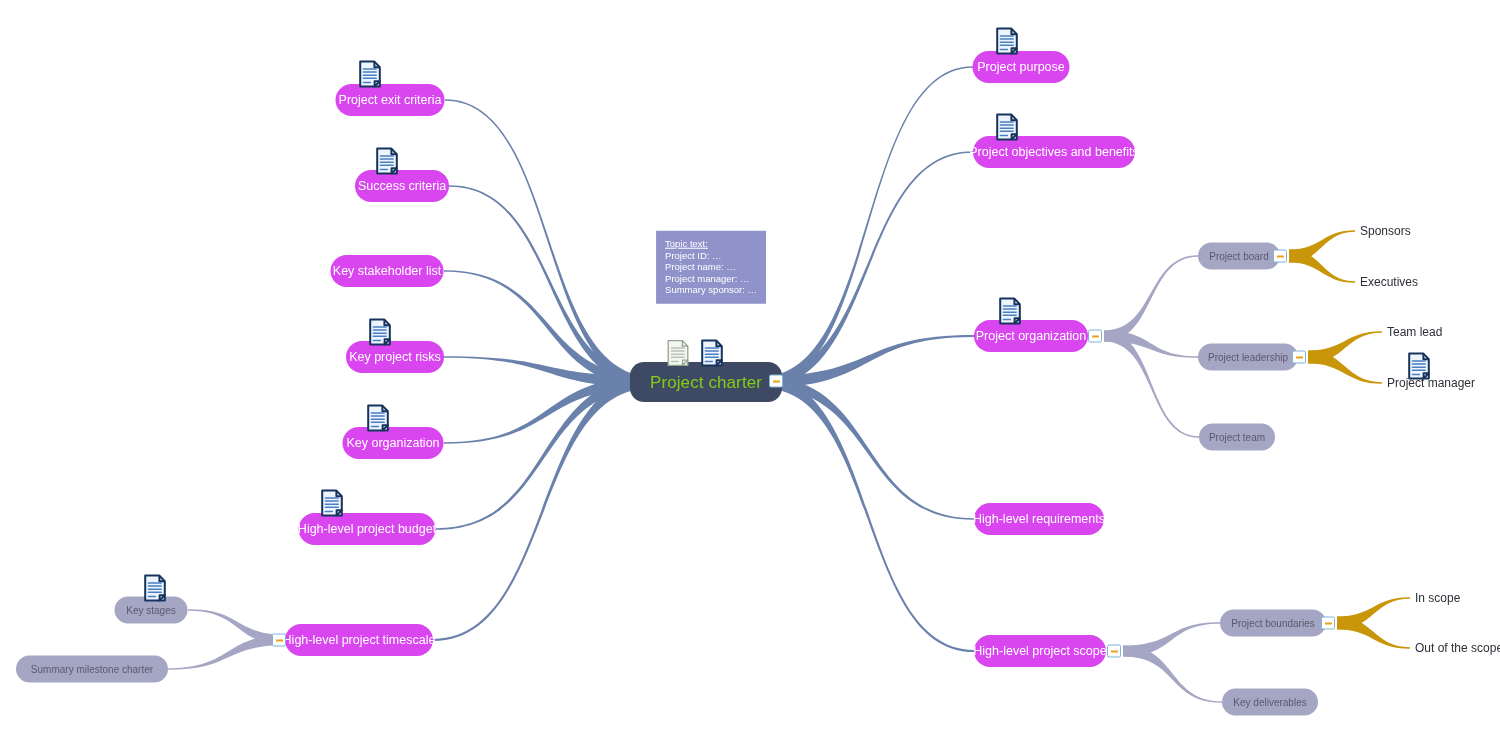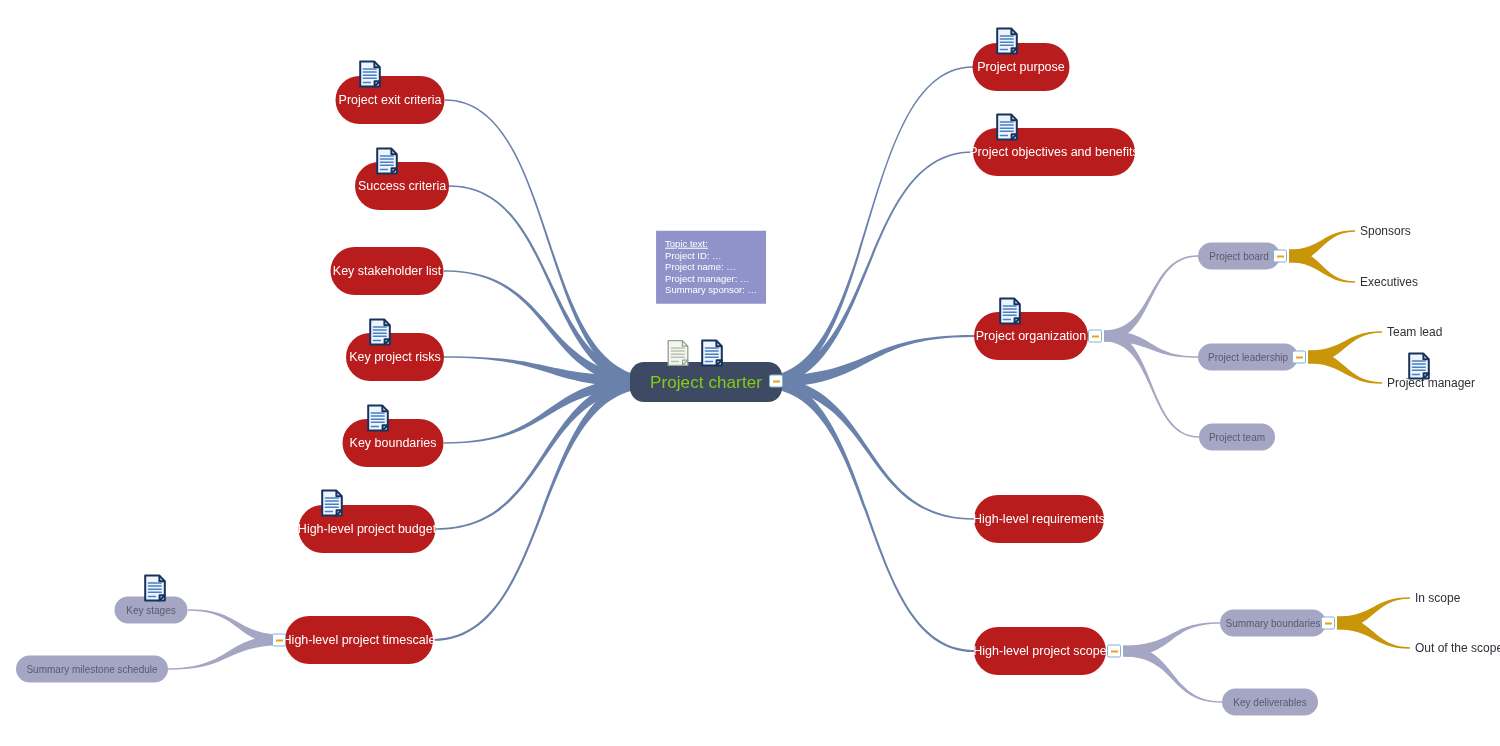--- a/index.html
+++ b/index.html
@@ -51,22 +51,22 @@
     border-radius: 14px;
   }
   .node.central .label {
     color: #84cc16;
     font-size: 17px;
     letter-spacing: .1px;
   }
 
   
   .node.main {
-    background: #b91c1c;
-    height: 48px;
+    background: #d946ef;
+    height: 32px;
     padding: 0 16px;
   }
   .node.main .label {
     color: #ffffff;
     font-size: 12.5px;
   }
 
   
   .node.sub {
     background: #a5a5c4;
@@ -266,21 +266,21 @@
           <g stroke="#4a7fc1" stroke-width="1.5" stroke-linecap="round">
             <line x1="5.4" y1="9.0" x2="18.2" y2="9.0"></line>
             <line x1="5.4" y1="12.1" x2="18.2" y2="12.1"></line>
             <line x1="5.4" y1="15.2" x2="18.2" y2="15.2"></line>
             <line x1="5.4" y1="18.3" x2="18.2" y2="18.3"></line>
             <line x1="5.4" y1="22.6" x2="12.4" y2="22.6"></line>
           </g>
         </svg>
       </div>
       <div class="node main" style="left: 393px; top: 443px; width: 101px;">
-        <span class="label">Key boundaries</span>
+        <span class="label">Key organization</span>
       </div>
       <div class="doc-icon" style="left: 378px; top: 418px;">
         <svg viewBox="0 0 24 28">
           <path d="M2.2 1.6 H16.4 L21.8 7.2 V26.4 H2.2 Z" fill="#eef4fc" stroke="#16335e" stroke-width="2" stroke-linejoin="round"></path>
           <path d="M16.4 1.6 L16.4 7.2 L21.8 7.2" fill="none" stroke="#16335e" stroke-width="2" stroke-linejoin="round"></path>
           <path d="M21.8 21.2 H16.6 V26.4 Z" fill="#eef4fc" stroke="#16335e" stroke-width="2" stroke-linejoin="round"></path>
           <g stroke="#4a7fc1" stroke-width="1.5" stroke-linecap="round">
             <line x1="5.4" y1="9.0" x2="18.2" y2="9.0"></line>
             <line x1="5.4" y1="12.1" x2="18.2" y2="12.1"></line>
             <line x1="5.4" y1="15.2" x2="18.2" y2="15.2"></line>
@@ -369,21 +369,21 @@
       <div class="node main" style="left: 1039px; top: 519px; width: 130px;">
         <span class="label">High-level requirements</span>
       </div>
       <div class="node main" style="left: 1040px; top: 651px; width: 132px;">
         <span class="label">High-level project scope</span>
       </div>
       <div class="collapse-btn" style="left: 1114px; top: 651px;">
         <span class="bar"></span>
       </div>
       <div class="node sub" style="left: 92px; top: 669px; width: 152px;">
-        <span class="label">Summary milestone schedule</span>
+        <span class="label">Summary milestone charter</span>
       </div>
       <div class="node sub" style="left: 151px; top: 610px; width: 73px;">
         <span class="label">Key stages</span>
       </div>
       <div class="doc-icon" style="left: 155px; top: 588px;">
         <svg viewBox="0 0 24 28">
           <path d="M2.2 1.6 H16.4 L21.8 7.2 V26.4 H2.2 Z" fill="#eef4fc" stroke="#16335e" stroke-width="2" stroke-linejoin="round"></path>
           <path d="M16.4 1.6 L16.4 7.2 L21.8 7.2" fill="none" stroke="#16335e" stroke-width="2" stroke-linejoin="round"></path>
           <path d="M21.8 21.2 H16.6 V26.4 Z" fill="#eef4fc" stroke="#16335e" stroke-width="2" stroke-linejoin="round"></path>
           <g stroke="#4a7fc1" stroke-width="1.5" stroke-linecap="round">
@@ -404,21 +404,21 @@
       <div class="node sub" style="left: 1248px; top: 357px; width: 100px;">
         <span class="label">Project leadership</span>
       </div>
       <div class="collapse-btn" style="left: 1299px; top: 357px;">
         <span class="bar"></span>
       </div>
       <div class="node sub" style="left: 1237px; top: 437px; width: 76px;">
         <span class="label">Project team</span>
       </div>
       <div class="node sub" style="left: 1273px; top: 623px; width: 106px;">
-        <span class="label">Summary boundaries</span>
+        <span class="label">Project boundaries</span>
       </div>
       <div class="collapse-btn" style="left: 1328px; top: 623px;">
         <span class="bar"></span>
       </div>
       <div class="node sub" style="left: 1270px; top: 702px; width: 96px;">
         <span class="label">Key deliverables</span>
       </div>
       <div class="node leaf" style="left: 1360px; top: 231px;">
         <span class="label">Sponsors</span>
       </div>

